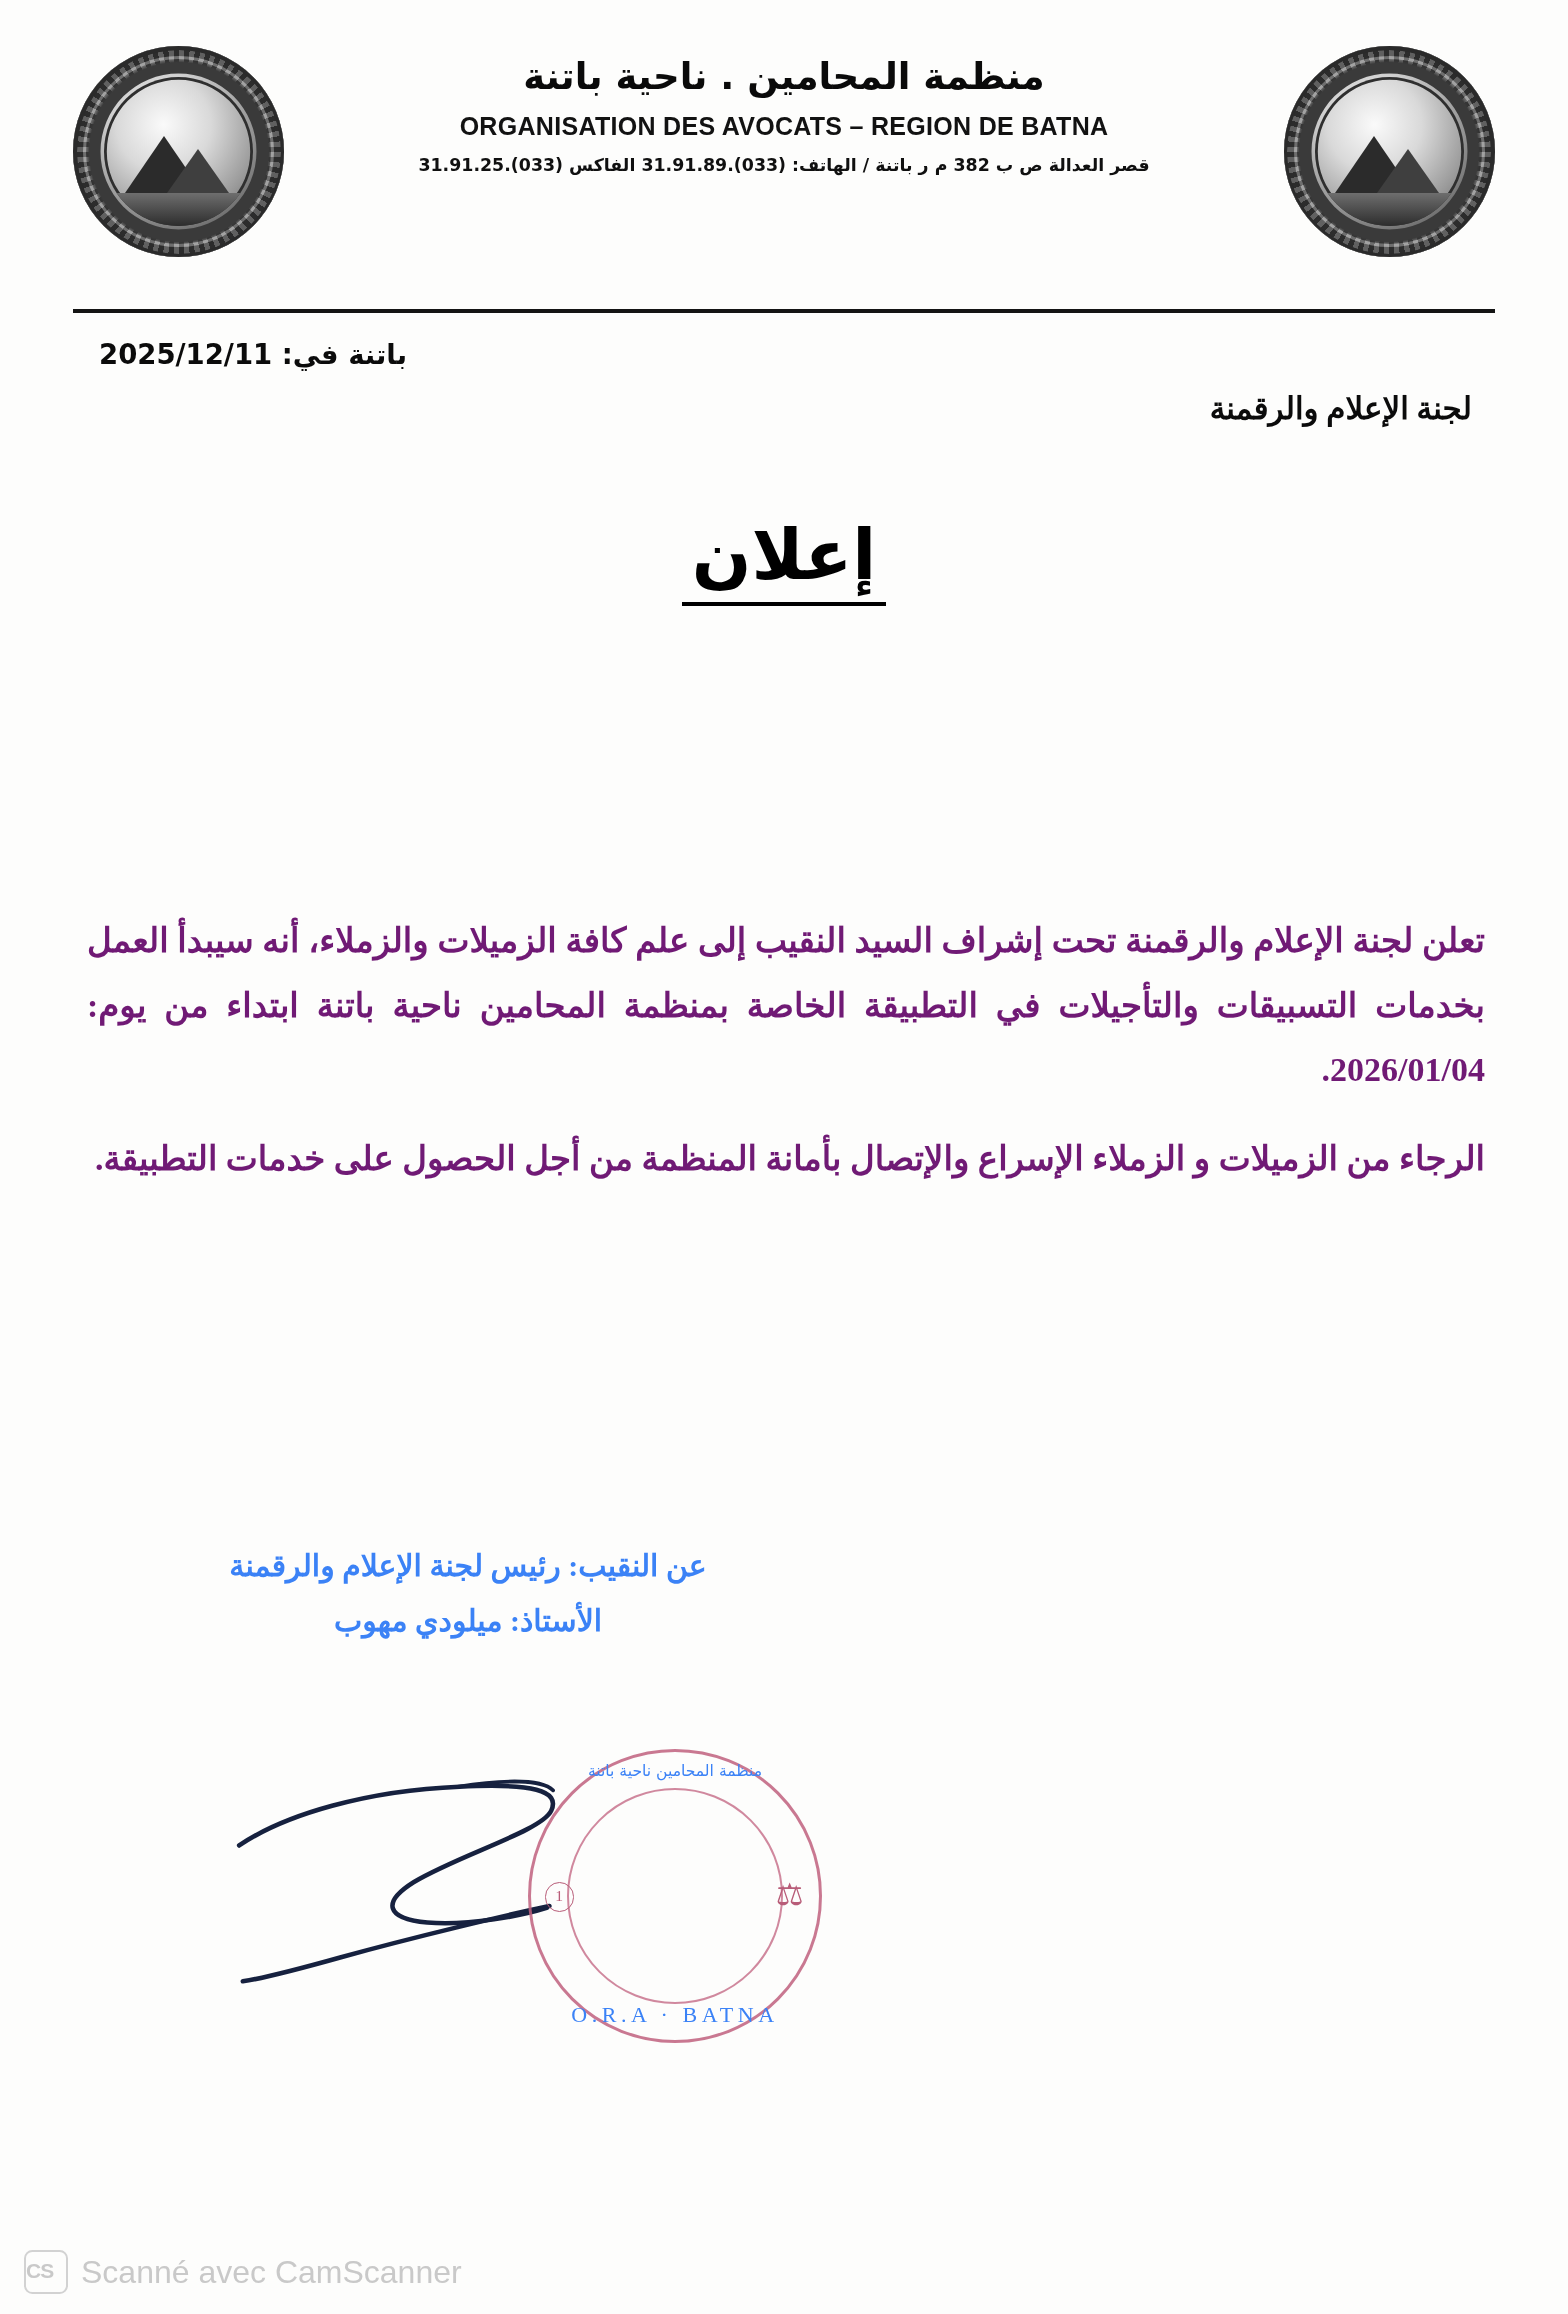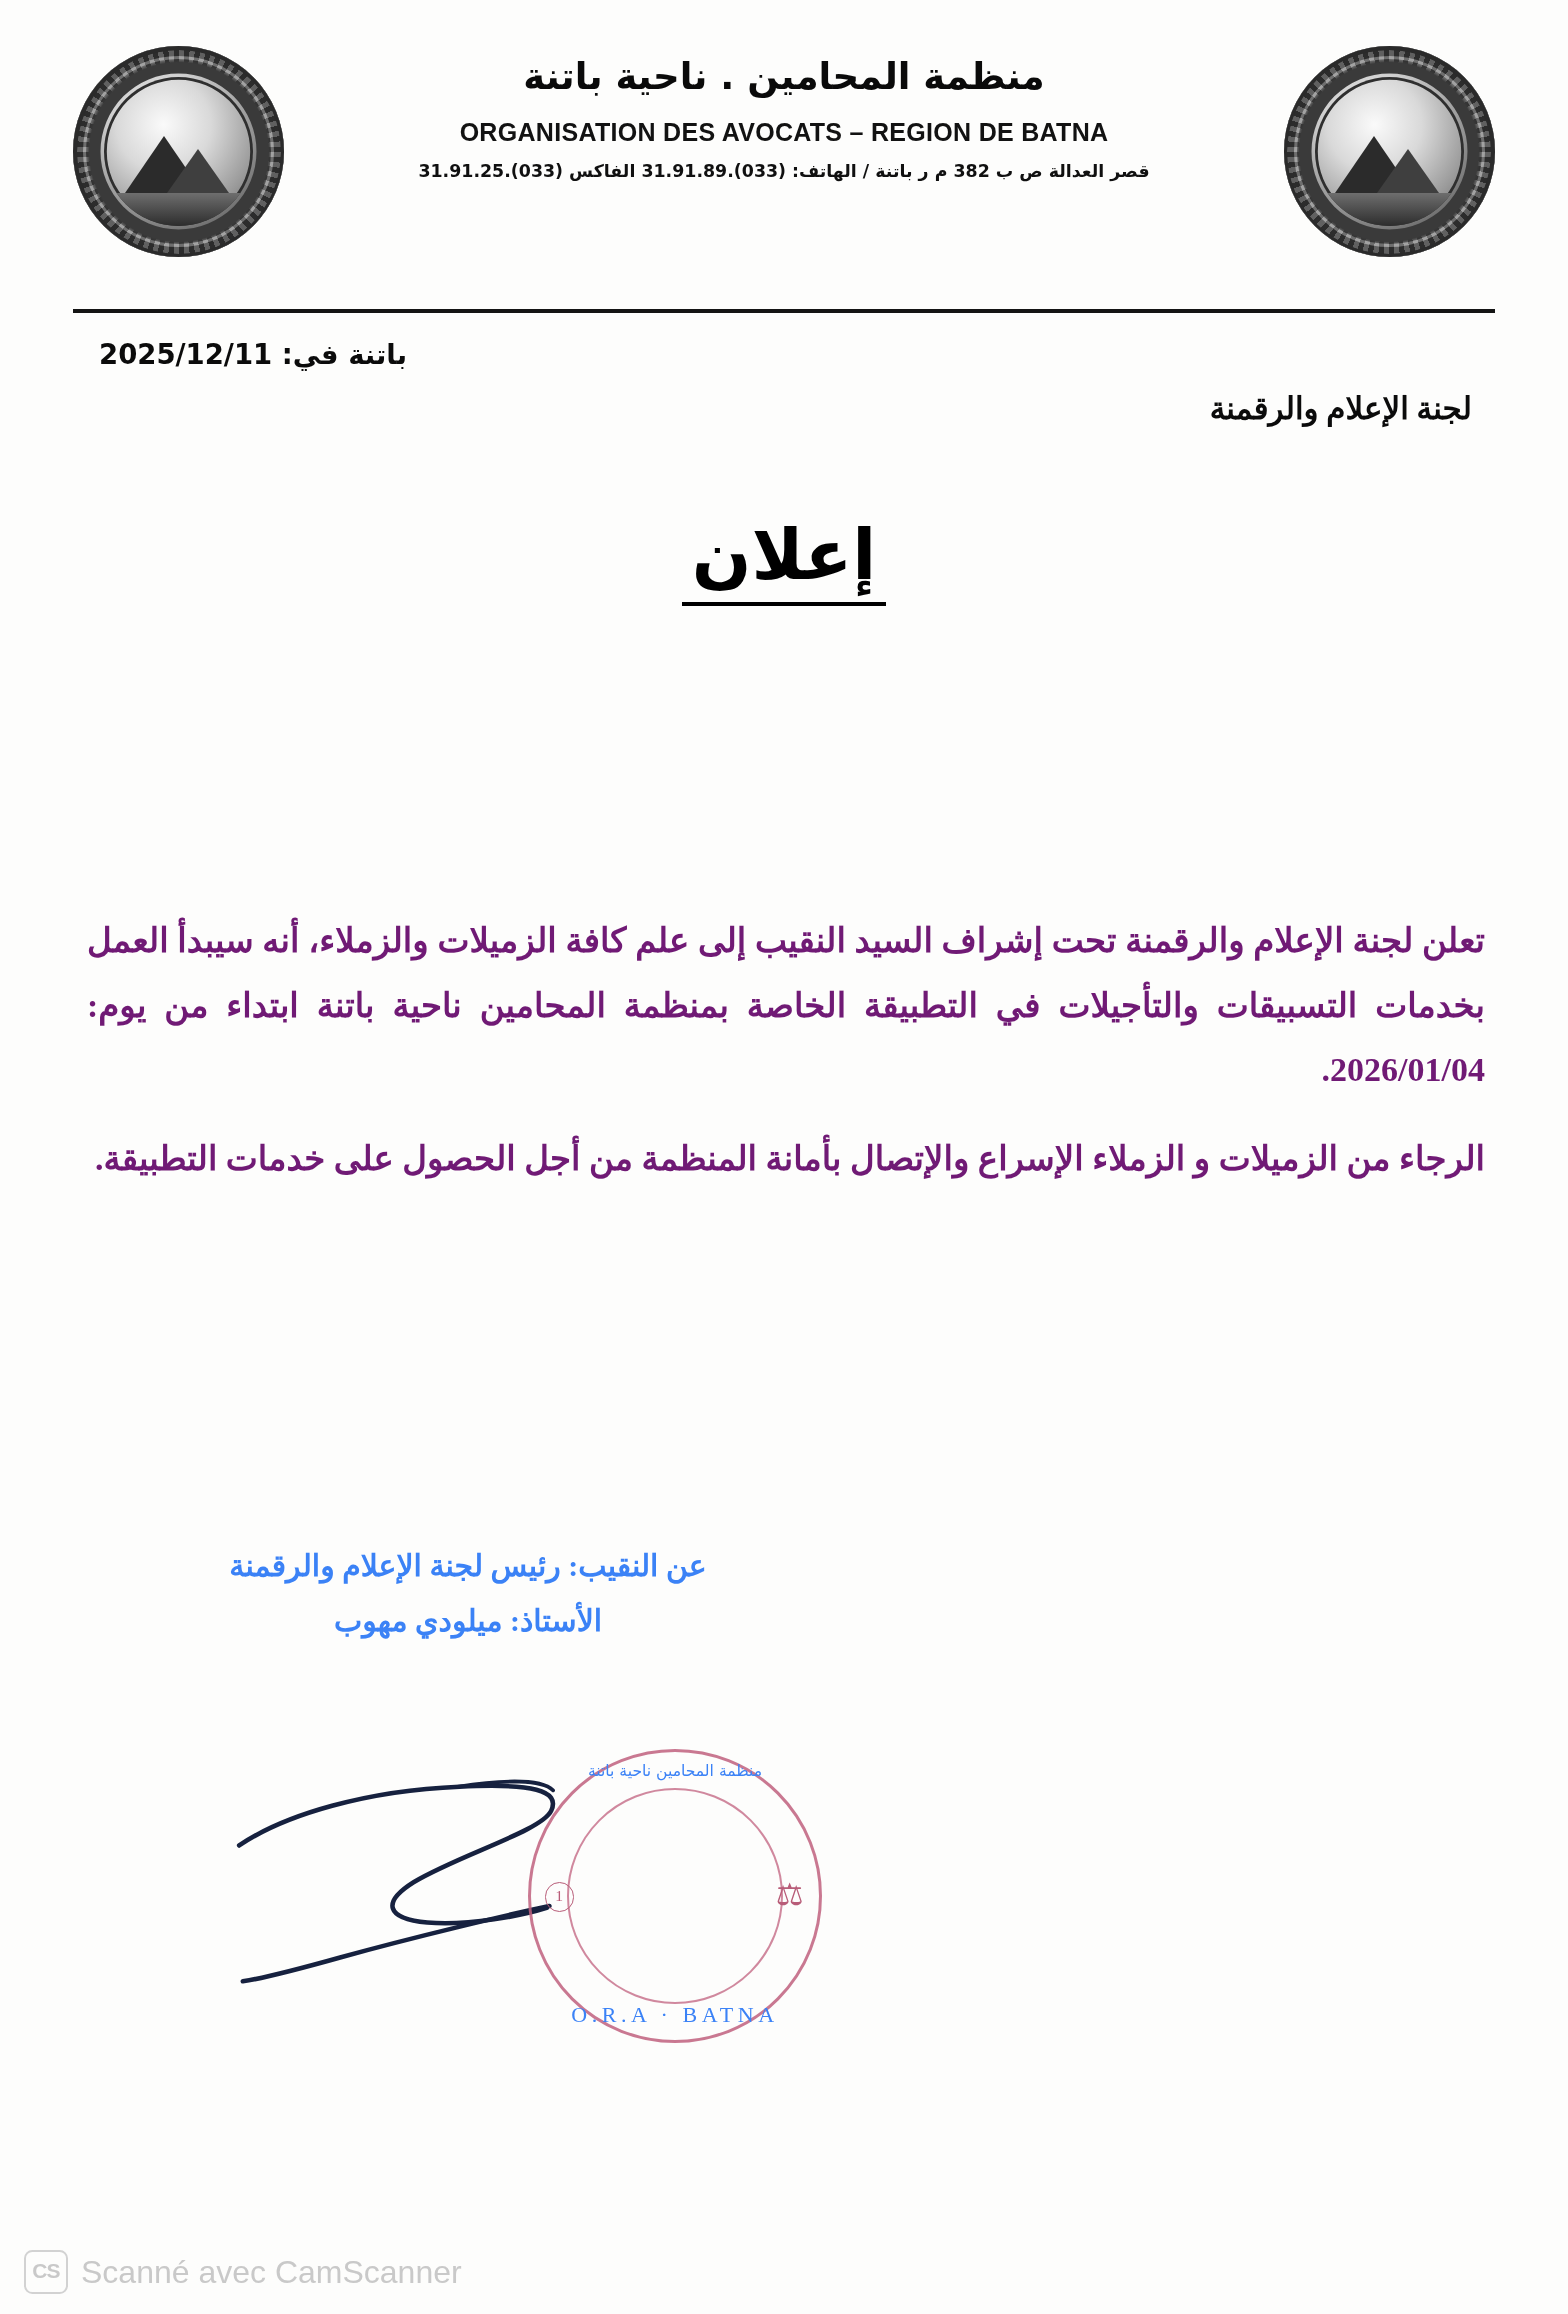--- a/index.html
+++ b/index.html
@@ -97,21 +97,21 @@
   .org-ar {
     font-family: "DejaVu Sans", sans-serif;
     direction: rtl;
     font-size: 37px;
     font-weight: 700;
     letter-spacing: 0px;
     line-height: 1.25;
     color: #0a0a0a;
   }
   .org-fr {
-    margin-top: 18px;
+    margin-top: 12px;
     font-family: "Liberation Sans", sans-serif;
     font-size: 25px;
     font-weight: 700;
     letter-spacing: 0.3px;
     color: #121212;
   }
   .org-contact {
     margin-top: 13.8px;
     direction: rtl;
     font-family: "DejaVu Sans", sans-serif;
@@ -298,21 +298,20 @@
   }
   .cs-badge {
     width: 40px; height: 40px;
     border: 2.8px solid #d2d2d2;
     border-radius: 8.3px;
     color: #c9c9c9;
     font-family: "Liberation Sans", sans-serif;
     font-weight: 700;
     font-size: 21px;
     line-height: 37px;
-    text-align: center;
     letter-spacing: -0.9px;
   }
   .cs-text {
     font-family: "Liberation Sans", sans-serif;
     font-size: 32px;
     color: #c9c9c9;
   }
 </style>
 </head>
 <body>

